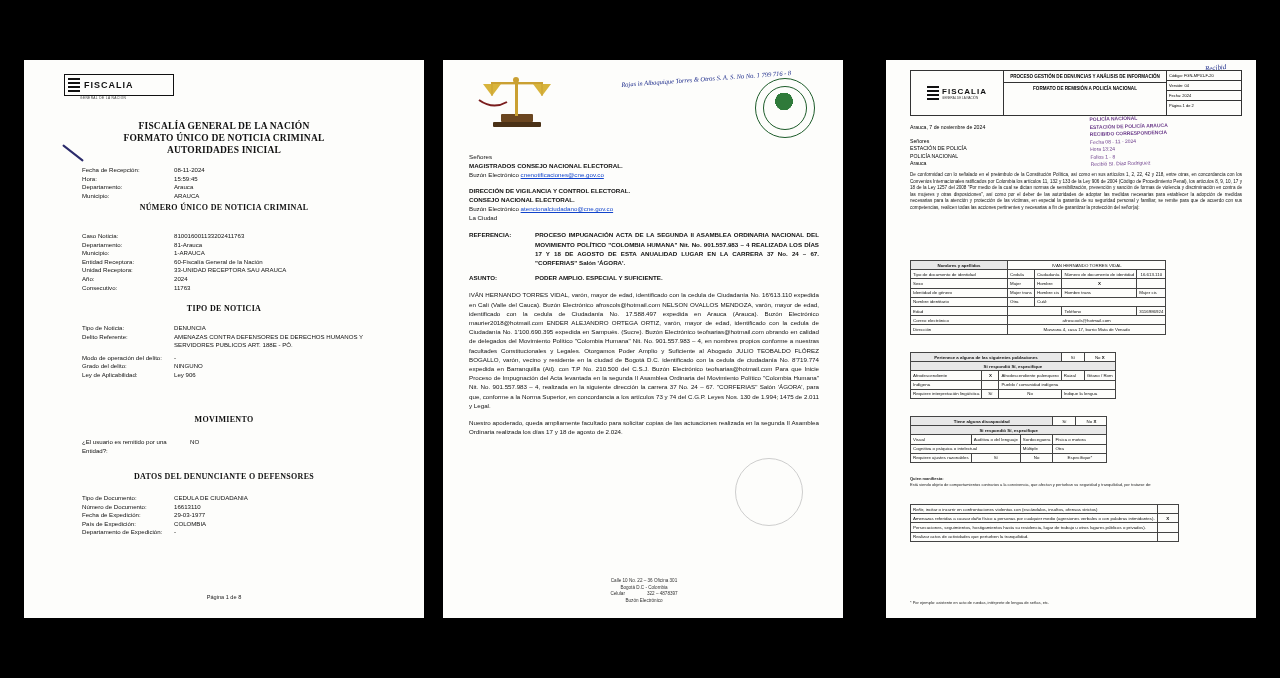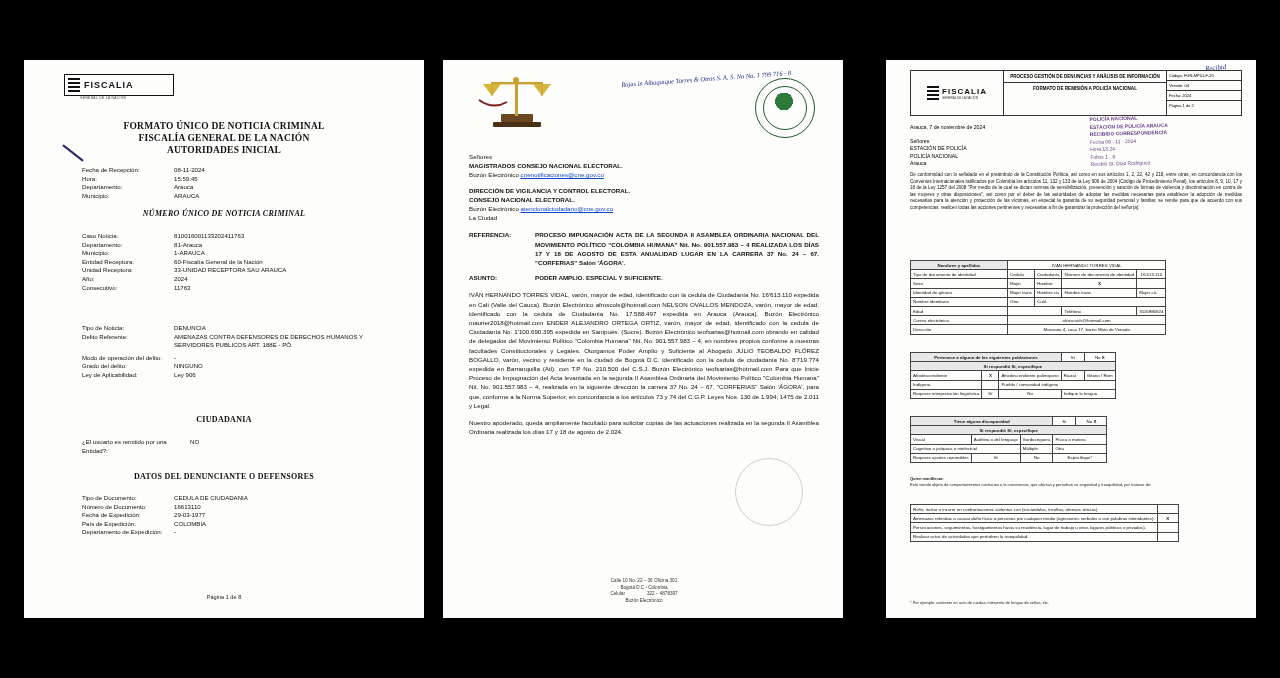--- a/index.html
+++ b/index.html
@@ -71,22 +71,22 @@
   <div class="sheet" id="doc1">
     <div class="d1-inner">
       <div class="logo-box">
         <div class="logo-bars"></div>
         <div class="logo-txt">FISCALIA</div>
       </div>
       <div class="logo-sub">GENERAL DE LA NACIÓN</div>
       <div class="penstroke"></div>
 
       <div class="d1-title">
+        <div>FISCALÍA GENERAL DE LA NACIÓN</div>
         <div>FORMATO ÚNICO DE NOTICIA CRIMINAL</div>
-        <div>FISCALÍA GENERAL DE LA NACIÓN</div>
         <div>AUTORIDADES INICIAL</div>
       </div>
 
       <div class="kvblock" style="left:58px;top:106px;right:40px;">
         <div class="kv">
             <span class="k">Fecha de Recepción:</span>
             <span class="v">08-11-2024</span>
           </div>
         <div class="kv">
             <span class="k">Hora:</span>
@@ -95,21 +95,21 @@
         <div class="kv">
             <span class="k">Departamento:</span>
             <span class="v">Arauca</span>
           </div>
         <div class="kv">
             <span class="k">Municipio:</span>
             <span class="v">ARAUCA</span>
           </div>
       </div>
 
-      <div class="secthead" style="top:149px;font-style:italic;">NÚMERO ÚNICO DE NOTICIA CRIMINAL</div>
+      <div class="secthead" style="top:143px;">NÚMERO ÚNICO DE NOTICIA CRIMINAL</div>
 
       <div class="kvblock" style="left:58px;top:172px;right:40px;">
         <div class="kv">
             <span class="k">Caso Noticia:</span>
             <span class="v">810016001133202411763</span>
           </div>
         <div class="kv">
             <span class="k">Departamento:</span>
             <span class="v">81-Arauca</span>
           </div>
@@ -128,20 +128,21 @@
         <div class="kv">
             <span class="k">Año:</span>
             <span class="v">2024</span>
           </div>
         <div class="kv">
             <span class="k">Consecutivo:</span>
             <span class="v">11763</span>
           </div>
       </div>
 
+      <div class="secthead" style="top:244px;">TIPO DE NOTICIA</div>
 
       <div class="kvblock" style="left:58px;top:264px;right:40px;">
         <div class="kv">
             <span class="k">Tipo de Noticia:</span>
             <span class="v">DENUNCIA</span>
           </div>
         <div class="kv">
             <span class="k">Delito Referente:</span>
             <span class="v">AMENAZAS CONTRA DEFENSORES DE DERECHOS HUMANOS Y SERVIDORES PUBLICOS ART. 188E - PÓ.</span>
           </div>
@@ -152,21 +153,21 @@
         <div class="kv">
             <span class="k">Grado del delito:</span>
             <span class="v">NINGUNO</span>
           </div>
         <div class="kv">
             <span class="k">Ley de Aplicabilidad:</span>
             <span class="v">Ley 906</span>
           </div>
       </div>
 
-      <div class="secthead" style="top:355px;">CIUDADANIA</div>
+      <div class="secthead" style="top:355px;">MOVIMIENTO</div>
 
       <div class="kvblock" style="left:58px;top:378px;right:40px;">
         <div class="kv">
             <span class="k" style="width:108px;flex:0 0 108px;">¿El usuario es remitido por una Entidad?:</span>
             <span class="v">NO</span>
           </div>
       </div>
 
       <div class="secthead" style="top:412px;">DATOS DEL DENUNCIANTE O DEFENSORES</div>
 

